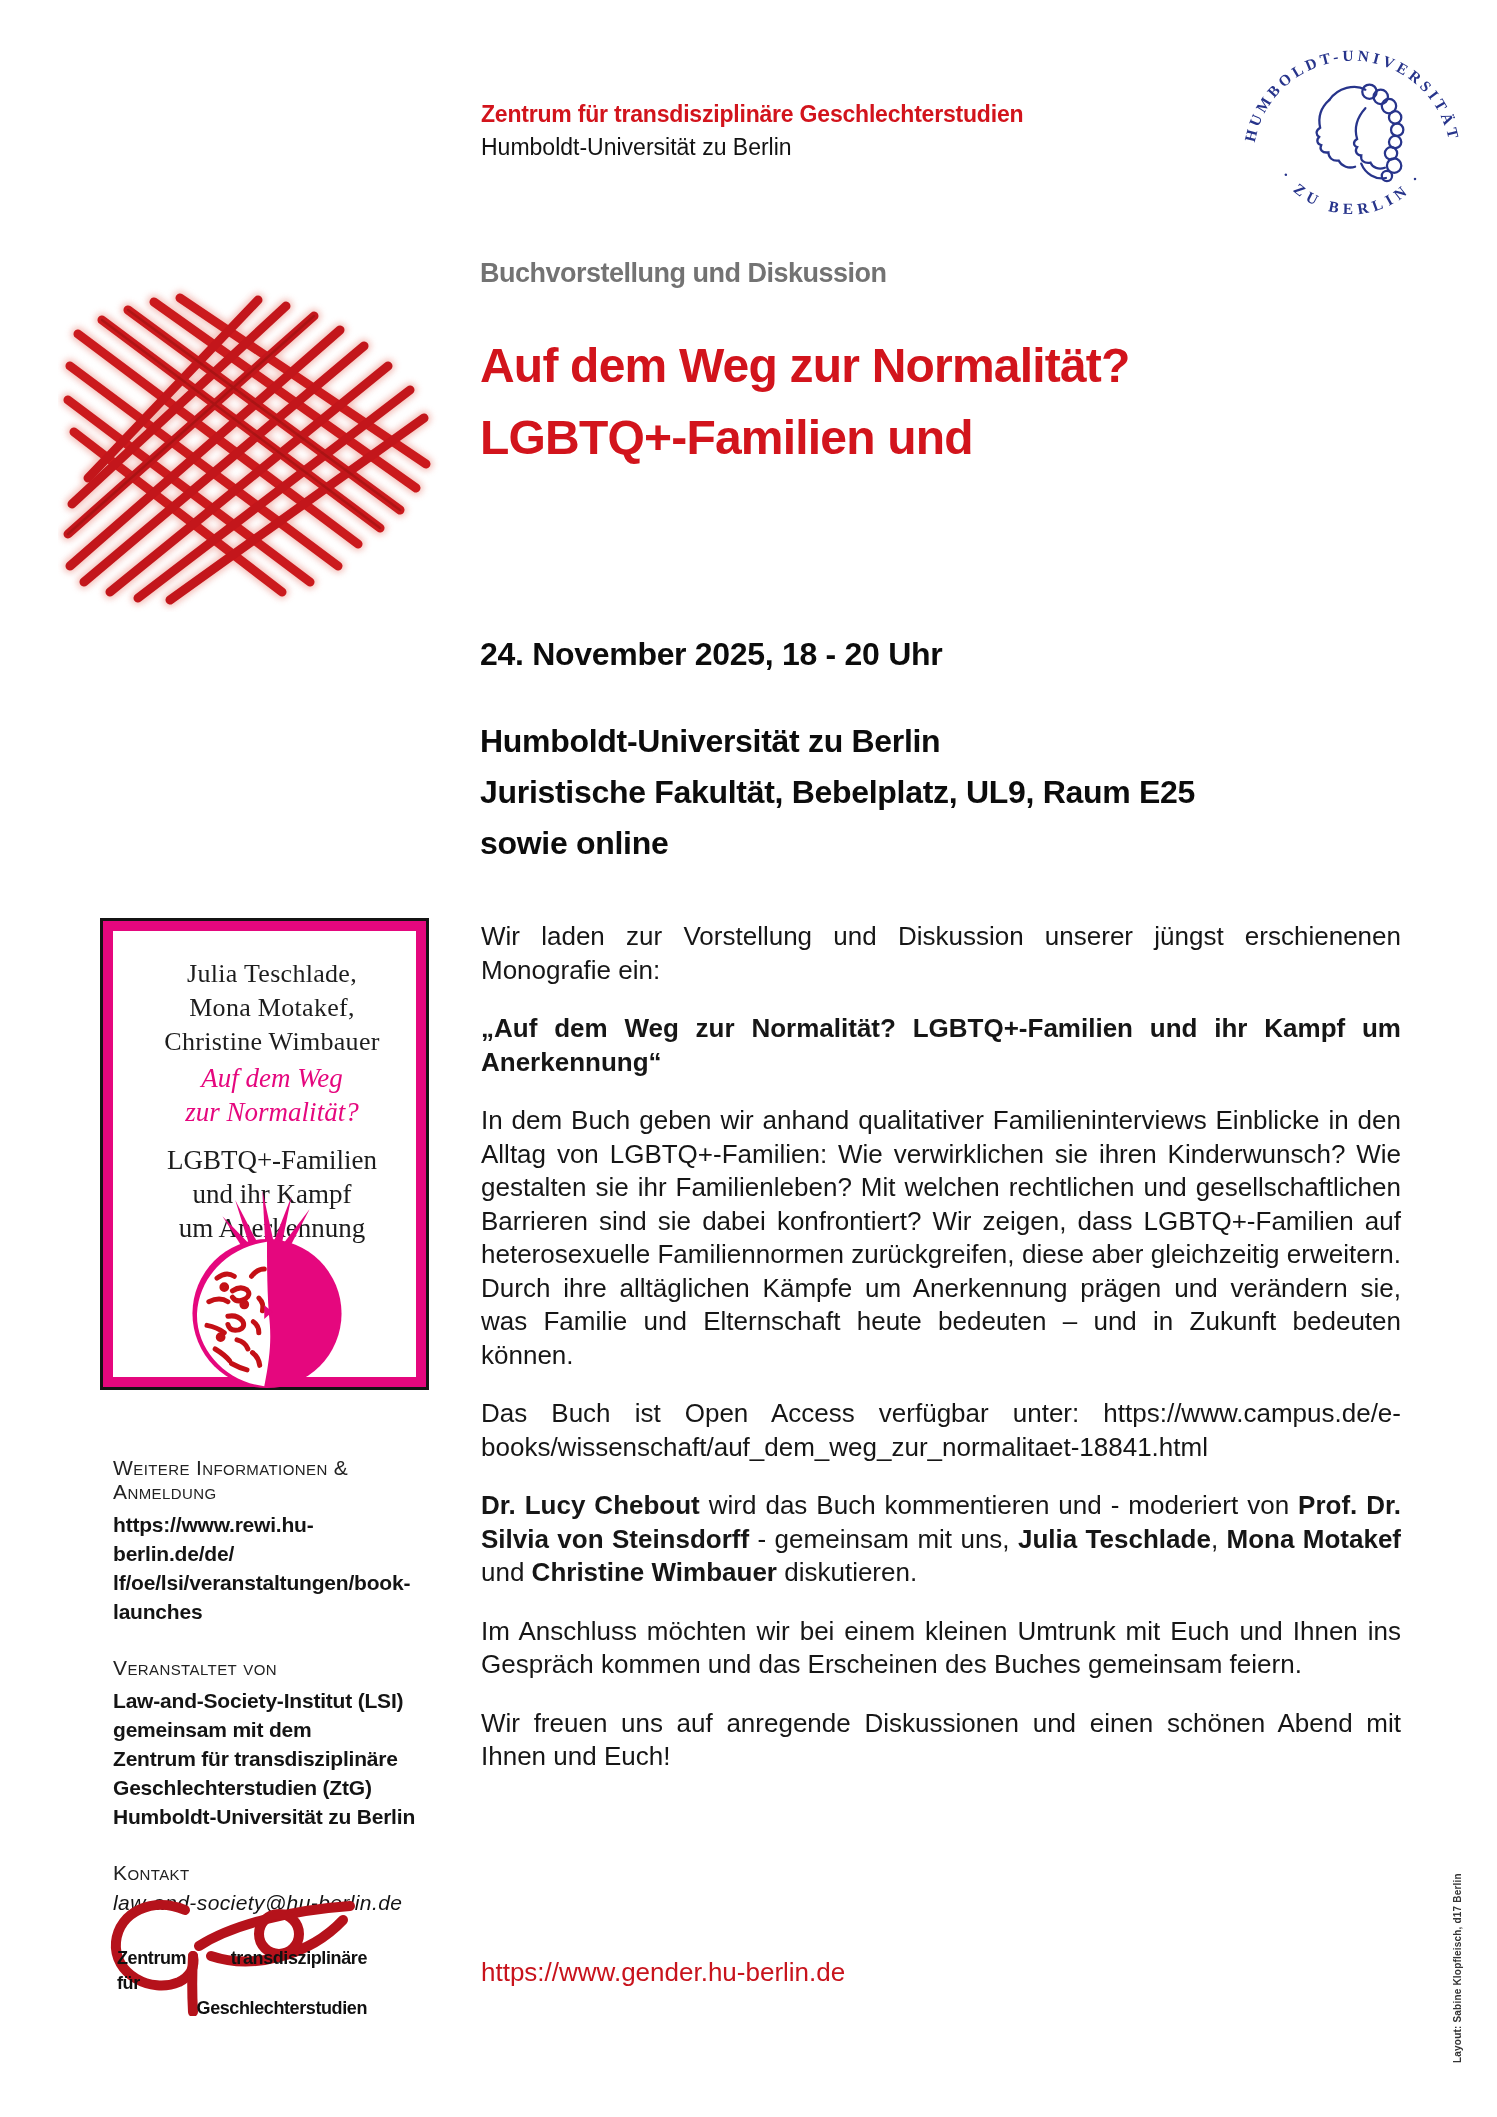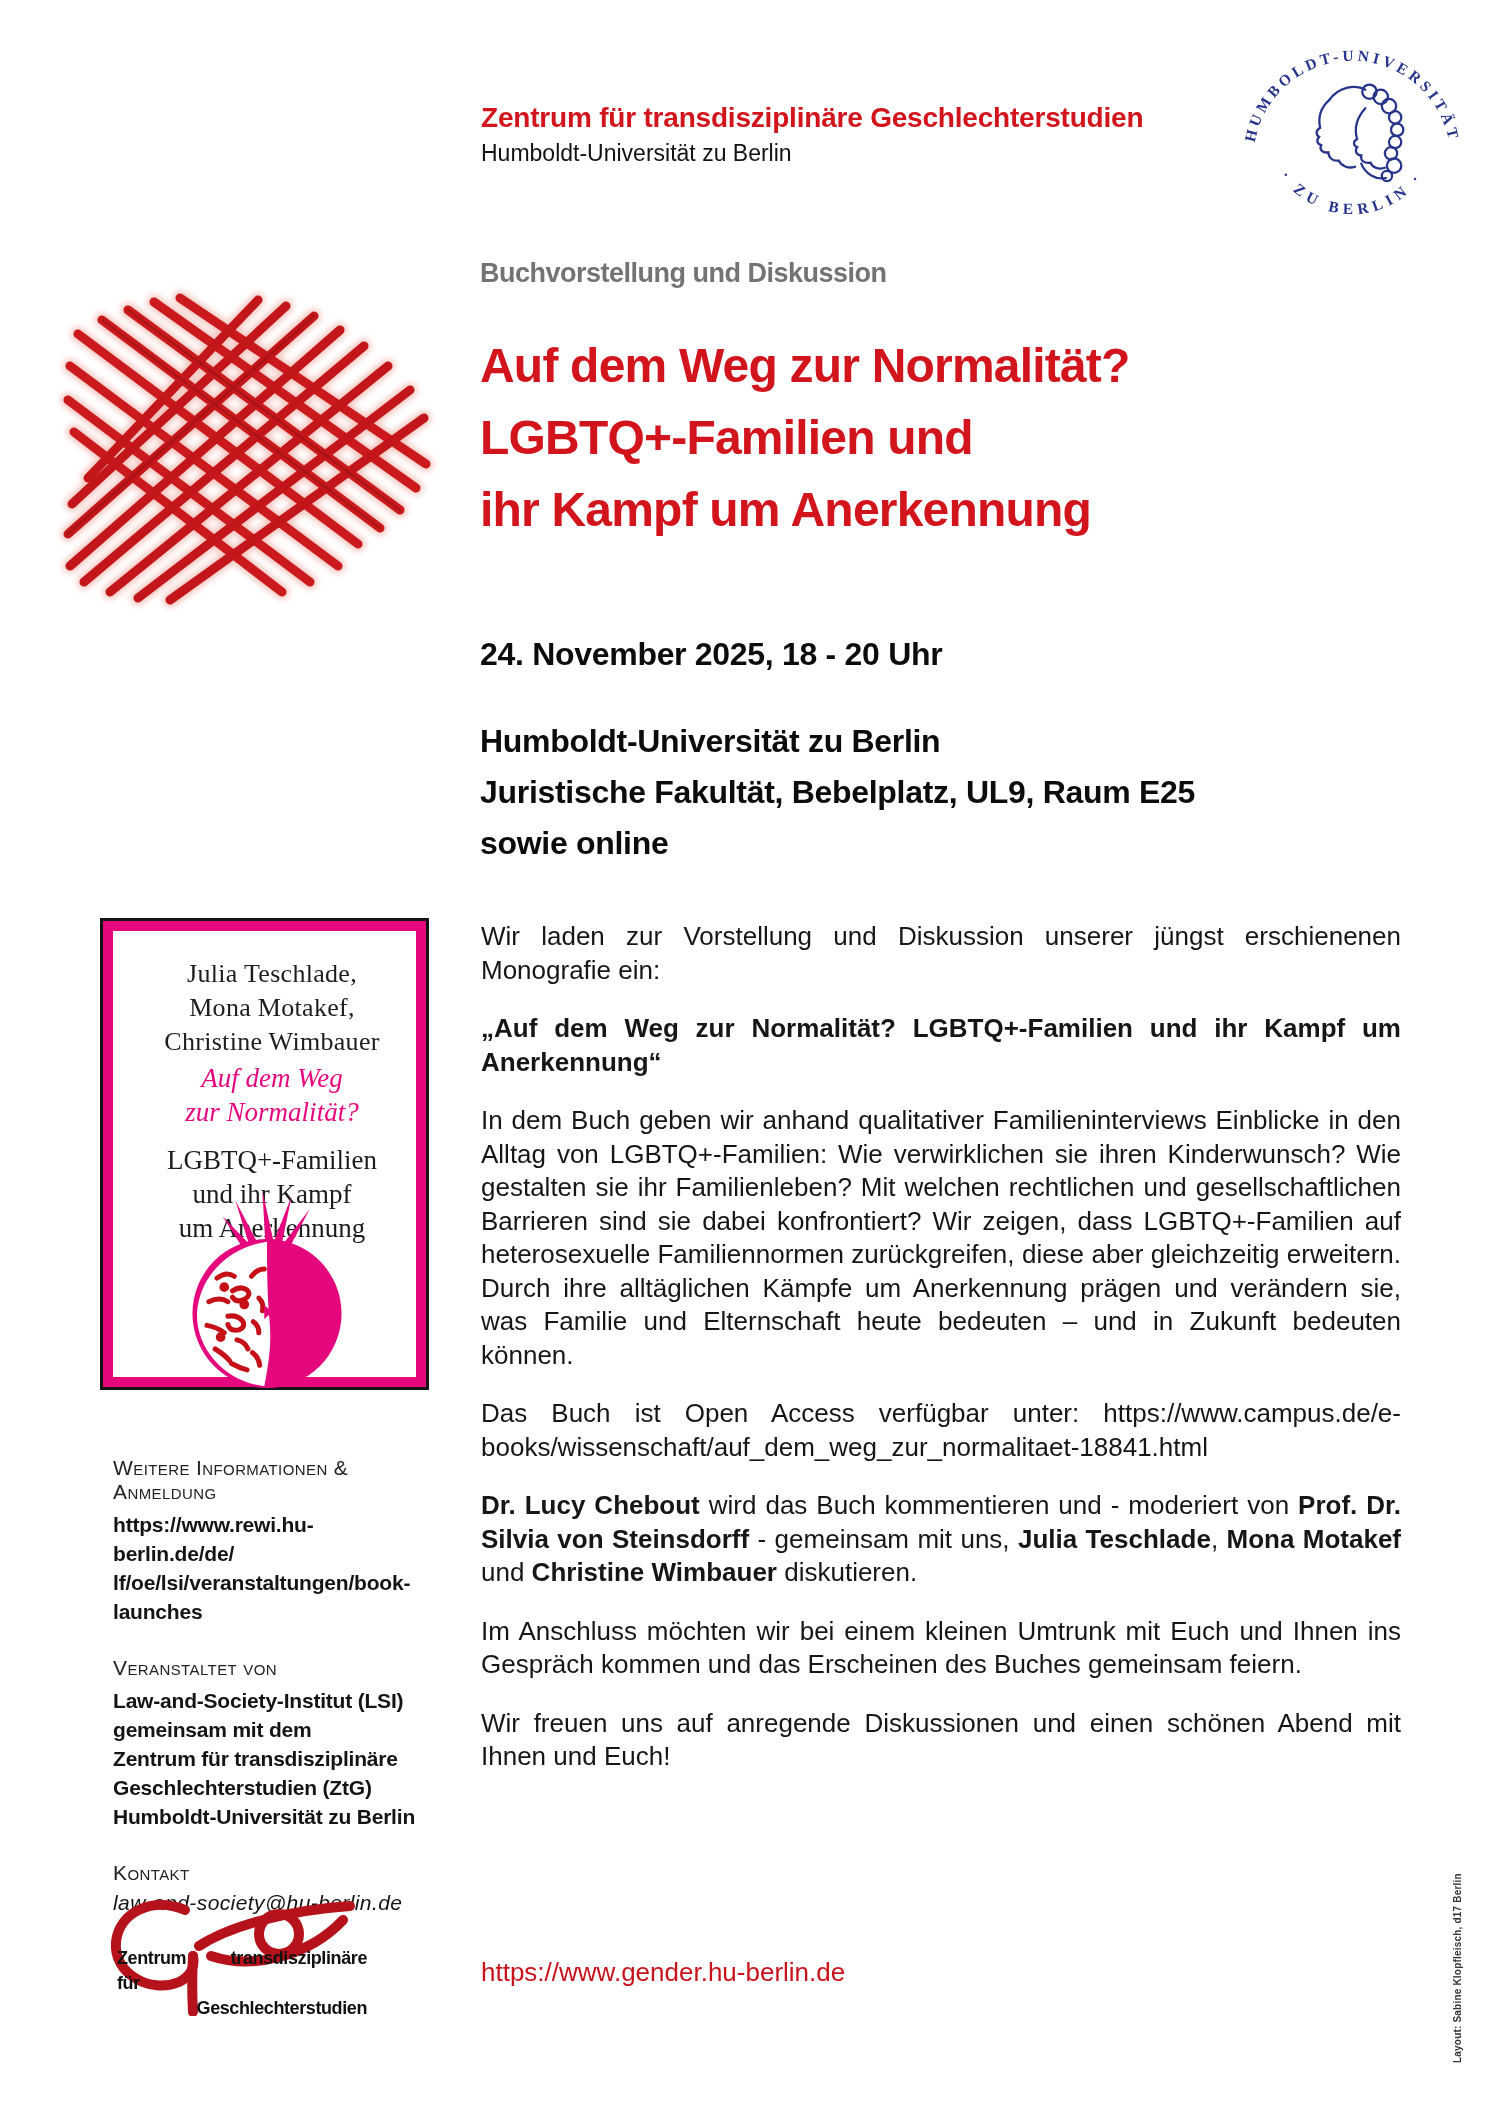--- a/index.html
+++ b/index.html
@@ -11,21 +11,21 @@
     --link-red:#c8131c;
     --ink:#161616;
   }
   *{margin:0;padding:0;box-sizing:border-box;}
   html,body{background:#fff;}
   body{font-family:"Liberation Sans",sans-serif;color:var(--ink);}
   .page{position:relative;width:1497px;height:2117px;background:#ffffff;overflow:hidden;}
 
   
   .header-left{position:absolute;left:481px;top:100px;line-height:1.3;}
-  .header-org{color:var(--accent-red);font-weight:700;font-size:28px;letter-spacing:-0.2px;}
+  .header-org{color:var(--accent-red);font-weight:700;font-size:23px;letter-spacing:-0.2px;}
   .header-uni{color:#121212;font-size:23px;margin-top:3px;}
   .hu-seal{position:absolute;left:1238px;top:26px;width:228px;height:228px;}
 
   
   .kicker{position:absolute;left:480px;top:258px;font-size:27px;font-weight:700;color:#737373;letter-spacing:-0.5px;}
   .red-title{position:absolute;left:480px;top:330px;color:var(--accent-red);font-weight:700;
              font-size:48px;line-height:72px;letter-spacing:-0.8px;}
   .date-line{position:absolute;left:480px;top:636px;font-size:32px;font-weight:700;letter-spacing:-0.3px;color:#0c0c0c;}
   .venue{position:absolute;left:480px;top:716px;font-size:32px;font-weight:700;line-height:51px;letter-spacing:-0.3px;color:#0c0c0c;}
 
@@ -154,21 +154,20 @@
         <path d="M 10,252 L 256,34"></path>
         <path d="M 44,38 L 322,246"></path>
     </g>
   </svg>
 
   <div class="kicker">Buchvorstellung und Diskussion</div>
 
   <div class="red-title">
     <div>Auf dem Weg zur Normalität?</div>
     <div>LGBTQ+-Familien und</div>
-    <div>ihr Kampf um Anerkennung</div>
   </div>
 
   <div class="date-line">24. November 2025, 18 - 20 Uhr</div>
 
   <div class="venue">
     <div>Humboldt-Universität zu Berlin</div>
     <div>Juristische Fakultät, Bebelplatz, UL9, Raum E25</div>
     <div>sowie online</div>
   </div>
 

